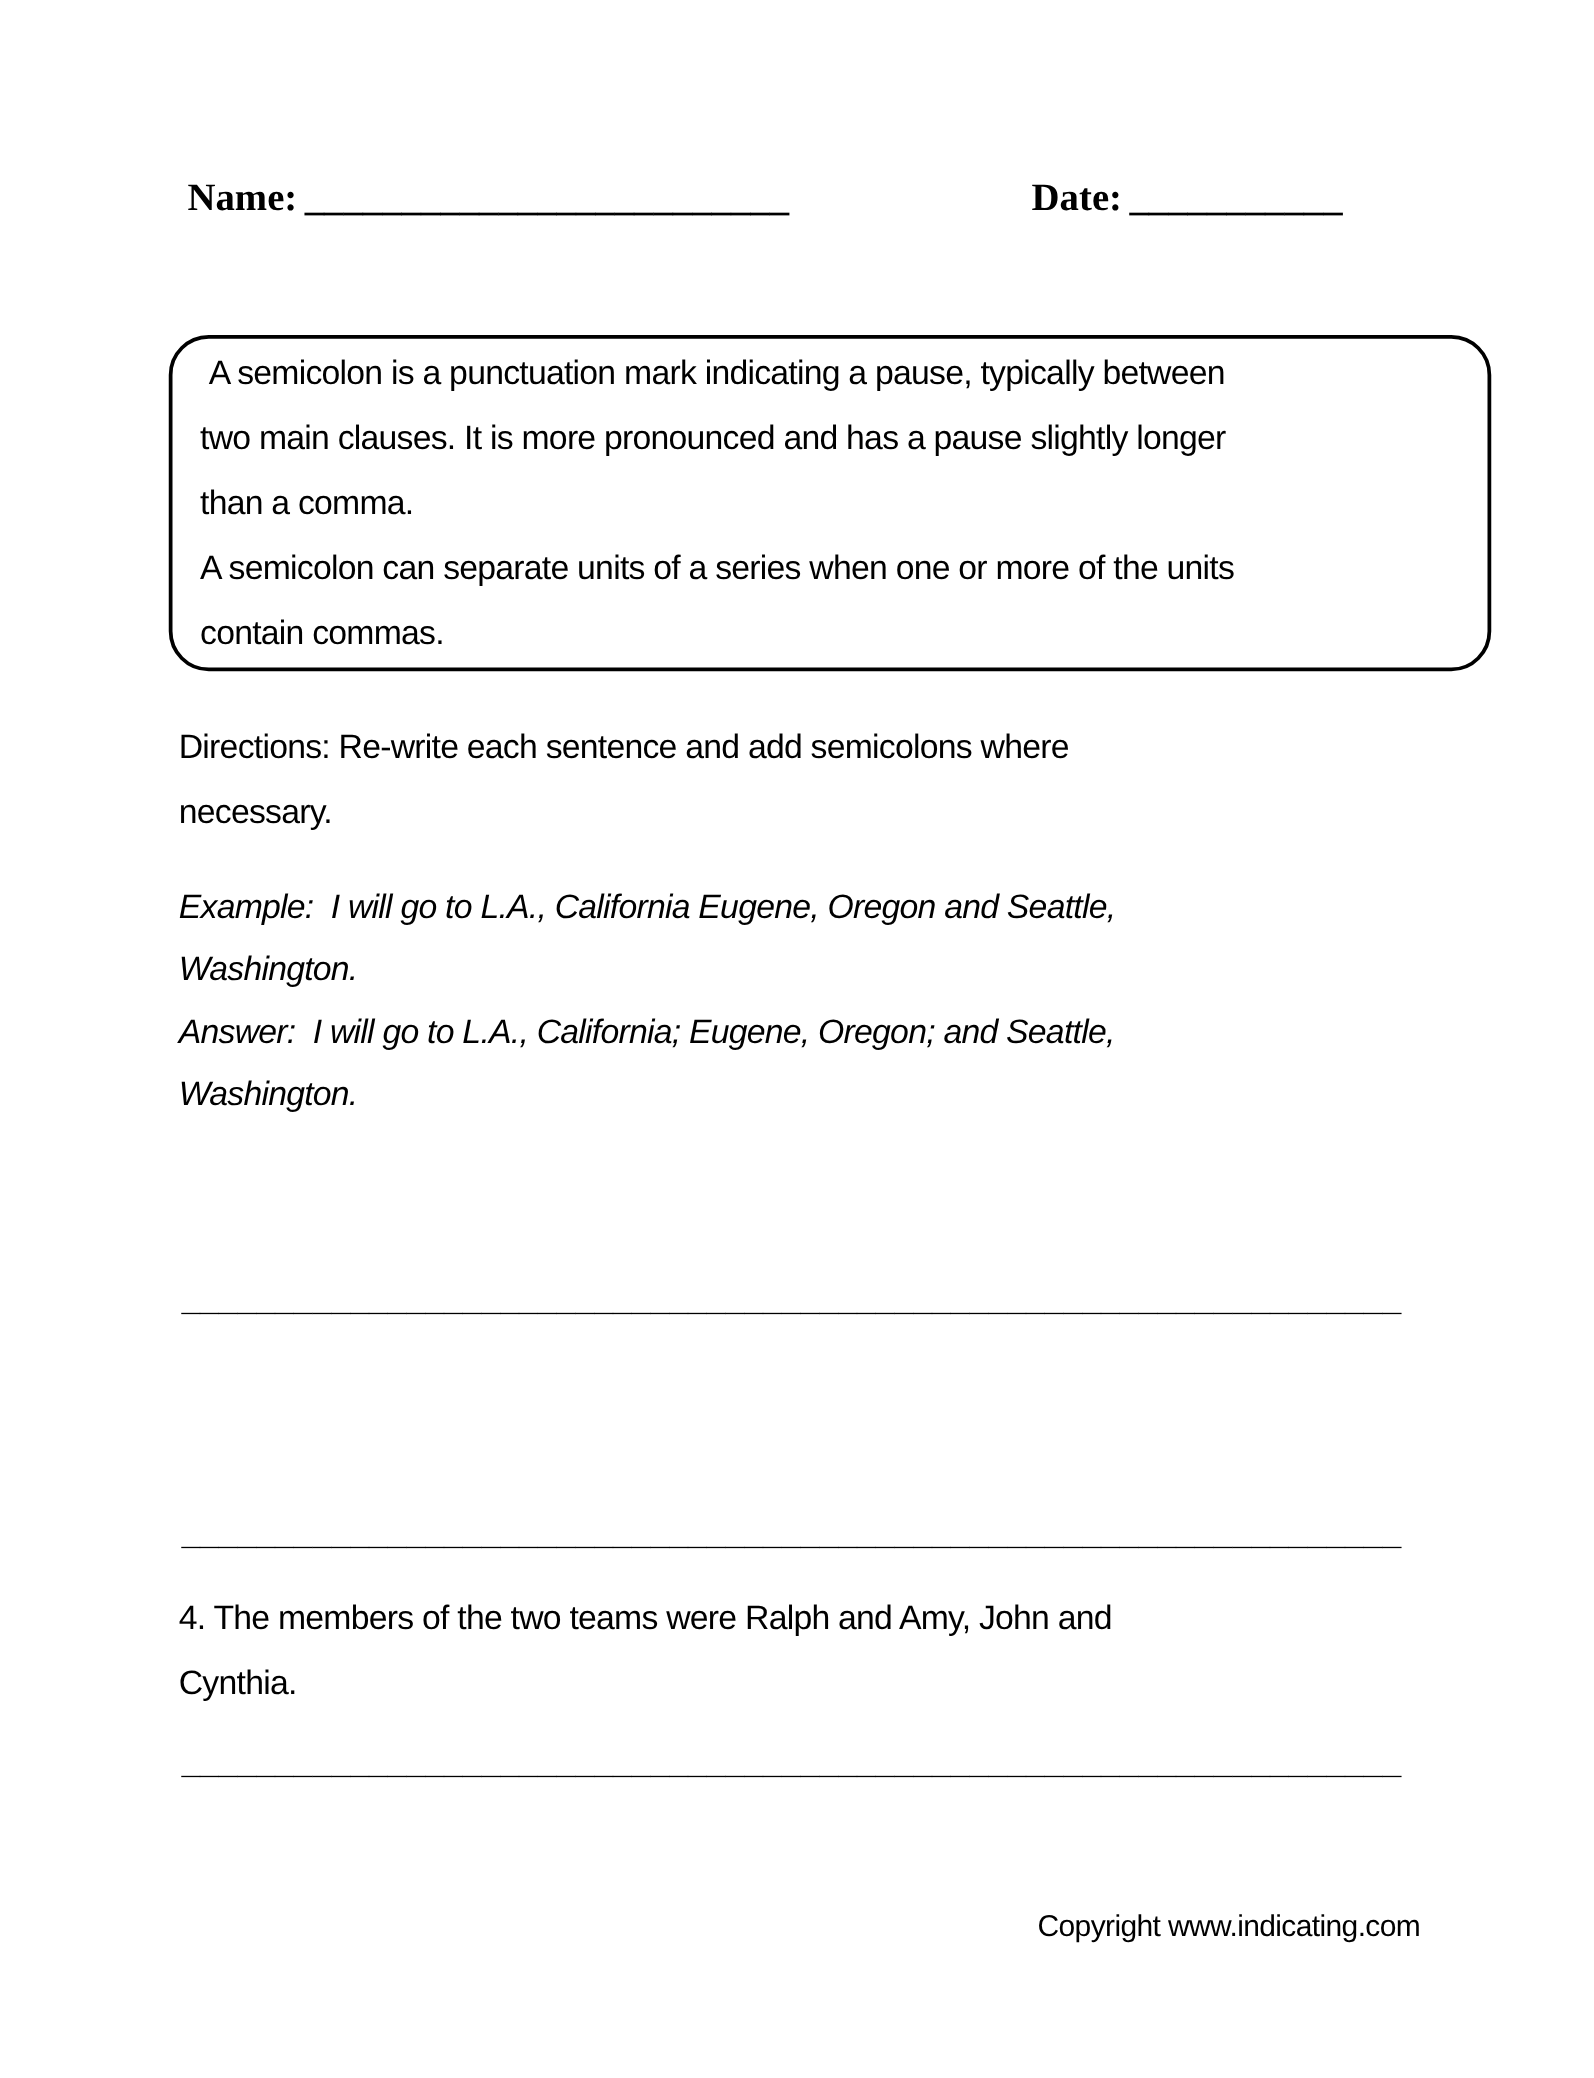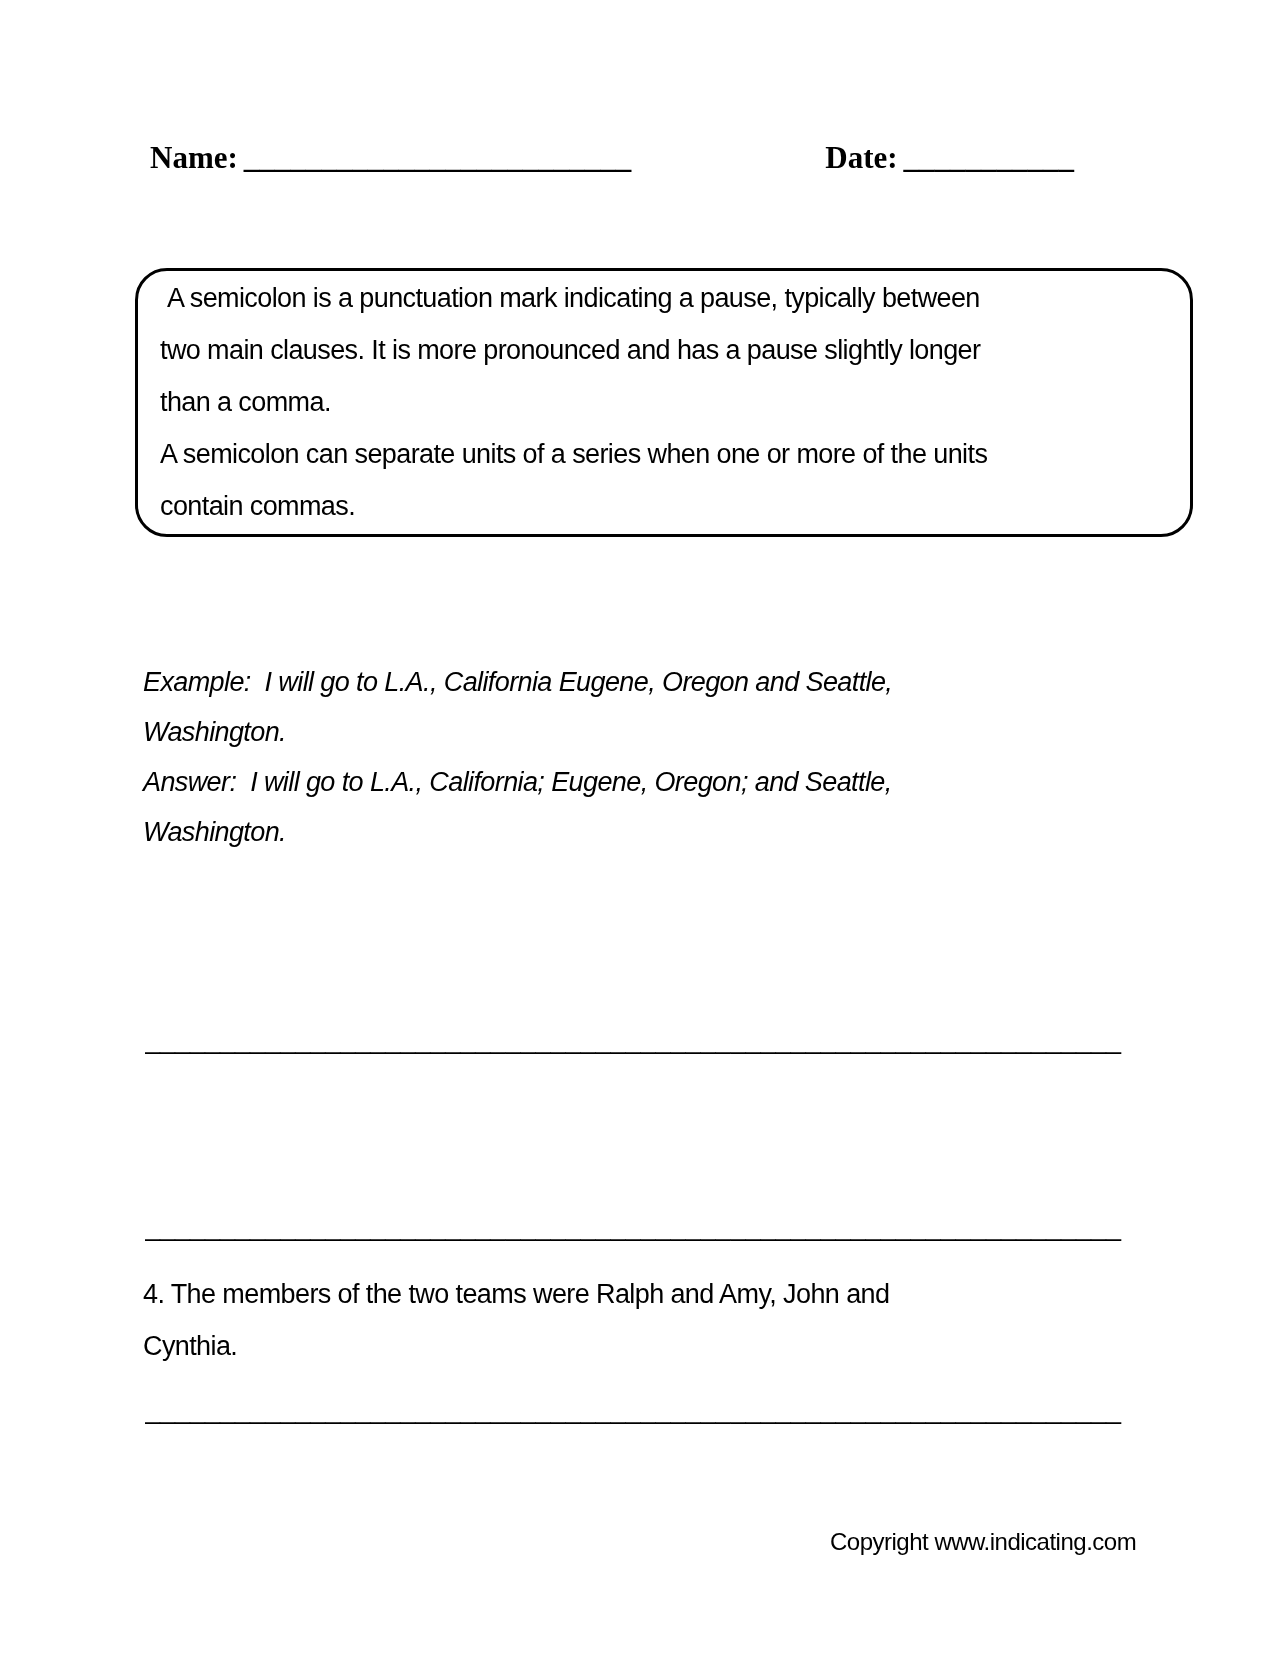--- a/index.html
+++ b/index.html
@@ -49,33 +49,33 @@
   .sans {
     font-family: "Liberation Sans", sans-serif;
     font-size: 27px;
     letter-spacing: -0.6px;
     line-height: 52px;
     white-space: pre-wrap;
   }
   .info-box .sans { line-height: 52px; }
   .block { position: absolute; left: 143px; width: 990px; }
   .directions-block { top: 571px; }
-  .example-block { top: 657px; font-style: italic; line-height: 50px; }
+  .example-block { top: 700px; font-style: italic; line-height: 50px; }
   .q1-block { top: 894px; }
   .q2-block { top: 1078px; }
   .q3-block { top: 1268px; }
   .answer-blank {
     position: absolute;
     left: 145px;
     width: 980px;
     overflow: hidden;
     white-space: nowrap;
     font-family: "Liberation Sans", sans-serif;
     font-size: 27px;
-    font-weight: normal;
+    font-weight: bold;
     letter-spacing: 0;
     line-height: 52px;
   }
   .blank-1 { top: 1013px; }
   .blank-2 { top: 1200px; }
   .blank-3 { top: 1383px; }
   .copyright {
     position: absolute;
     left: 830px;
     top: 1528px;
@@ -97,20 +97,22 @@
 
 
   <div class="info-box">
     <div class="sans"> A semicolon is a punctuation mark indicating a pause, typically between
 two main clauses. It is more pronounced and has a pause slightly longer
 than a comma.
 A semicolon can separate units of a series when one or more of the units
 contain commas.</div>
   </div>
 
+  <div class="block sans directions-block">Directions: Re-write each sentence and add semicolons where
+necessary.</div>
 
   <div class="block sans example-block">Example:  I will go to L.A., California Eugene, Oregon and Seattle,
 Washington.
 Answer:  I will go to L.A., California; Eugene, Oregon; and Seattle,
 Washington.</div>
 
   <div class="answer-blank blank-1">_________________________________________________________________</div>
 
   <div class="answer-blank blank-2">_________________________________________________________________</div>
 

